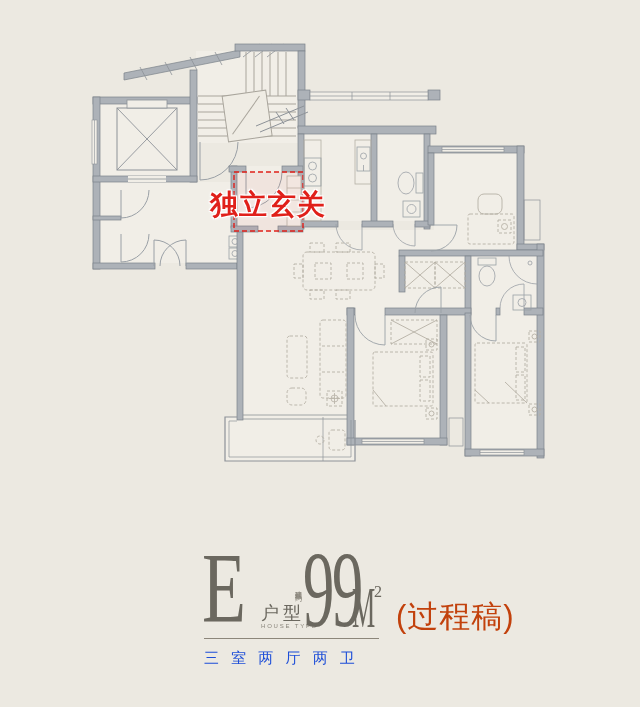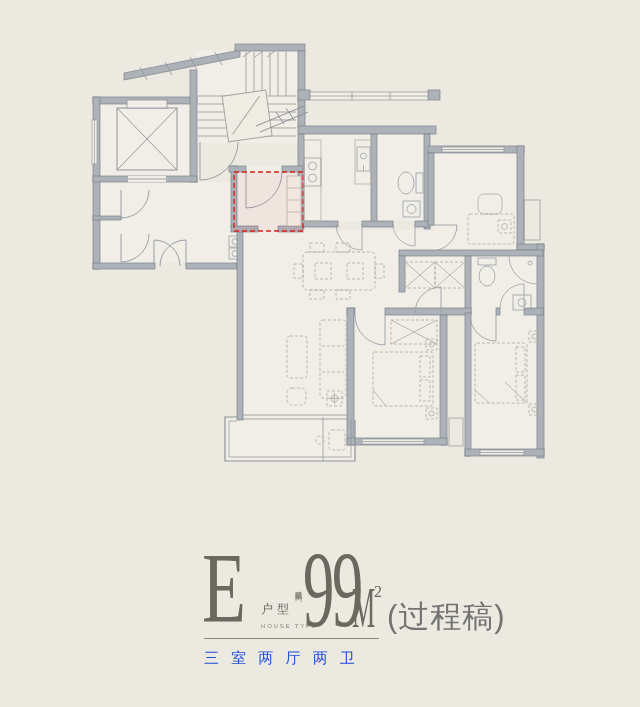--- a/index.html
+++ b/index.html
@@ -19,38 +19,38 @@
     text-shadow:-1px -1px 0 #fff,1px -1px 0 #fff,-1px 1px 0 #fff,1px 1px 0 #fff,0 0 4px #fff;
   }
 
   
   .tb{position:absolute;color:#6b685f;white-space:nowrap;}
   .tb-letter{
     left:202px;top:538px;font-family:"Liberation Serif",serif;
     font-size:100px;line-height:100px;
     transform:scaleX(0.72);transform-origin:left top;
   }
-  .tb-type{left:261px;top:601px;font-size:12px;letter-spacing:4px;}
+  .tb-type{left:261px;top:601px;font-size:18px;letter-spacing:4px;}
   .tb-type-en{left:261px;top:623px;font-size:6px;letter-spacing:1.8px;color:#8a867c;}
   .tb-areanote{
     left:293px;top:585px;font-size:7px;letter-spacing:1px;color:#8a867c;
     writing-mode:vertical-rl;height:46px;
   }
   .tb-99{
     left:303px;top:536px;font-family:"Liberation Serif",serif;
     font-size:108px;line-height:108px;letter-spacing:-4px;
     transform:scaleX(0.58);transform-origin:left top;
   }
   .tb-m{
     left:352px;top:579px;font-family:"Liberation Serif",serif;
     font-size:58px;line-height:58px;
     transform:scaleX(0.45);transform-origin:left top;
   }
   .tb-sup{left:374px;top:584px;font-family:"Liberation Serif",serif;font-size:16px;line-height:16px;}
-  .tb-draft{left:387px;top:600px;font-size:31px;line-height:34px;color:#737373;letter-spacing:1px;}
+  .tb-draft{left:396px;top:600px;font-size:31px;line-height:34px;color:#c2410c;letter-spacing:1px;}
   .tb-rule{position:absolute;left:204px;top:638px;width:175px;height:1px;background:#8c867a;}
   .tb-rooms{left:204px;top:649px;font-size:15px;letter-spacing:4px;color:#1d4ed8;}
 </style>
 </head>
 <body>
 
 <div class="stage">
 
 <svg width="640" height="707" viewBox="0 0 640 707">
 
@@ -325,20 +325,21 @@
     </g>
     <polyline points="475,390 489,403"></polyline>
     <line x1="505" y1="382" x2="527" y2="403"></line>
     <circle cx="534.5" cy="336.5" r="2.5"></circle>
     <circle cx="534.5" cy="409.5" r="2.5"></circle>
     <line x1="496" y1="315" x2="496" y2="341" stroke="#9aa0a6"></line>
     <path d="M 496,341 A 26 26 0 0 1 470,315" stroke="#9aa0a6"></path>
   </g>
 </svg>
 
+<div class="callout-label">独立玄关</div>
 
 <div>
   <div class="tb tb-letter">E</div>
   <div class="tb tb-type">户型</div>
   <div class="tb tb-type-en">HOUSE TYPE</div>
   <div class="tb tb-areanote">建筑面积约</div>
   <div class="tb tb-99">99</div>
   <div class="tb tb-m">M</div>
   <div class="tb tb-sup">2</div>
   <div class="tb tb-draft">(过程稿)</div>

